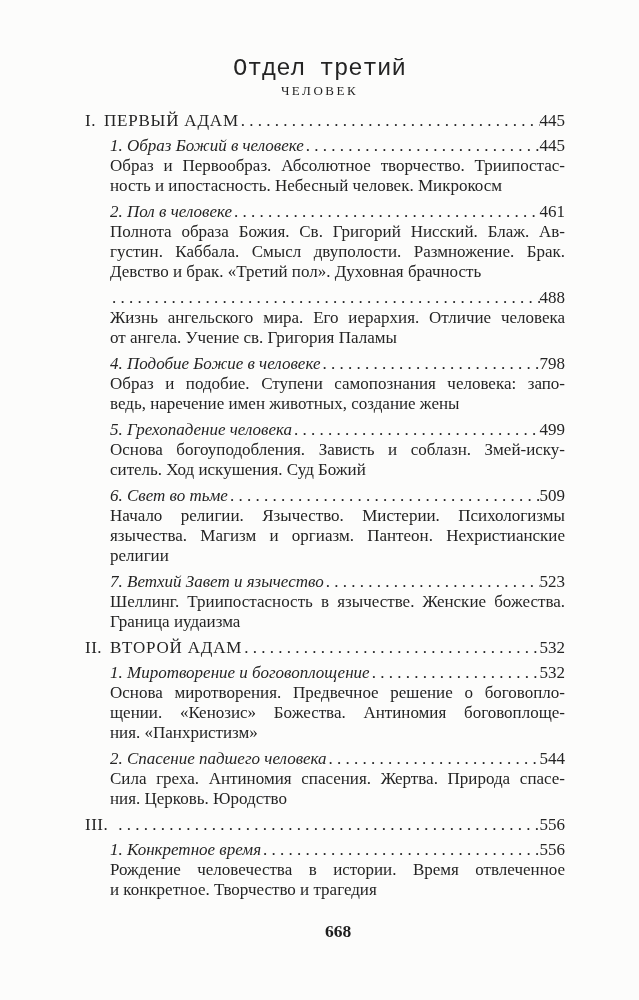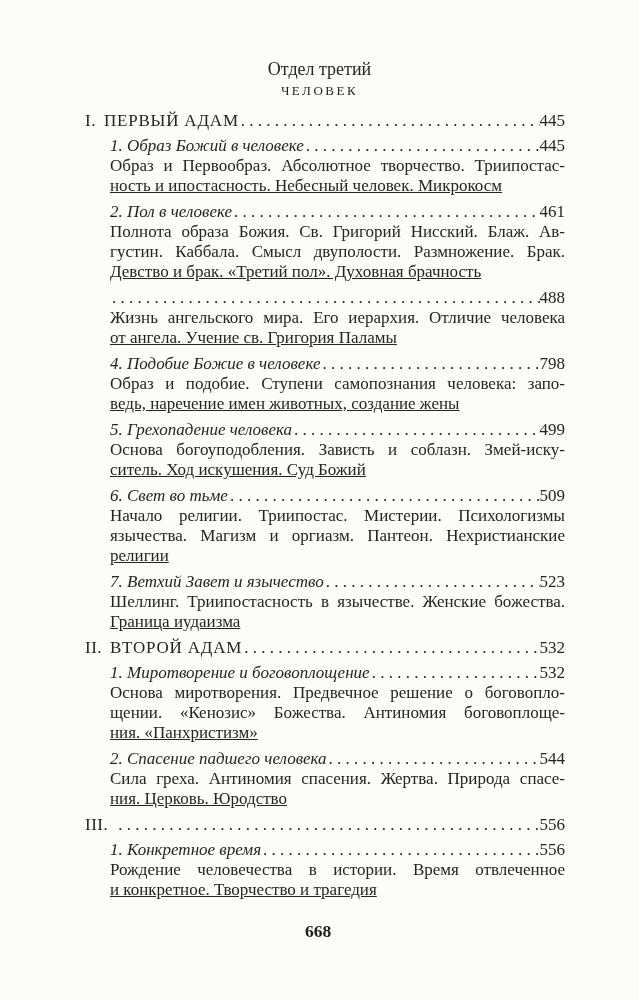--- a/index.html
+++ b/index.html
@@ -18,22 +18,23 @@
     line-height: 20px;
     overflow: hidden;
     box-sizing: border-box;
   }
   
   .heading {
     padding-top: 58px;
     text-align: center;
   }
   .kicker {
-    font-size: 18px;
+    font-size: 24px;
     line-height: 22px;
+    font-family: Liberation Mono, monospace;
   }
   .book-title {
     font-size: 13px;
     line-height: 21px;
     letter-spacing: 2.5px;
   }
   
   .toc {
     margin: 10px 74px 0 85px; 
   }
@@ -78,27 +79,26 @@
     margin-left: 25px;
     margin-bottom: 6px;
   }
   .desc > div {
     text-align: justify;
     text-align-last: justify;
   }
   .desc > div:last-child {
     text-align: left;
     text-align-last: auto;
-    text-decoration: underline;
   }
   
   .folio-wrap {
     position: absolute;
     top: 921px;
-    left: 78px;
+    left: 98px;
     width: 480px;
     text-align: center;
   }
   .folio {
     font-weight: bold;
     font-size: 17.5px;
     color: #1e1e1e;
   }
 </style>
 </head>
@@ -181,21 +181,21 @@
           </div>
       </div>
 
       <div class="chapter">
         <div class="row">
           <span class="ctitle">6. Свет во тьме</span>
           <span class="dots"></span>
           <span class="pg">509</span>
         </div>
         <div class="desc">
-            <div>Начало религии. Триипостас. Мистерии. Психологизмы</div>
+            <div>Начало религии. Язычество. Мистерии. Психологизмы</div>
             <div>язычества. Магизм и оргиазм. Пантеон. Нехристианские</div>
             <div>религии</div>
           </div>
       </div>
 
       <div class="chapter">
         <div class="row">
           <span class="ctitle">7. Ветхий Завет и язычество</span>
           <span class="dots"></span>
           <span class="pg">523</span>

